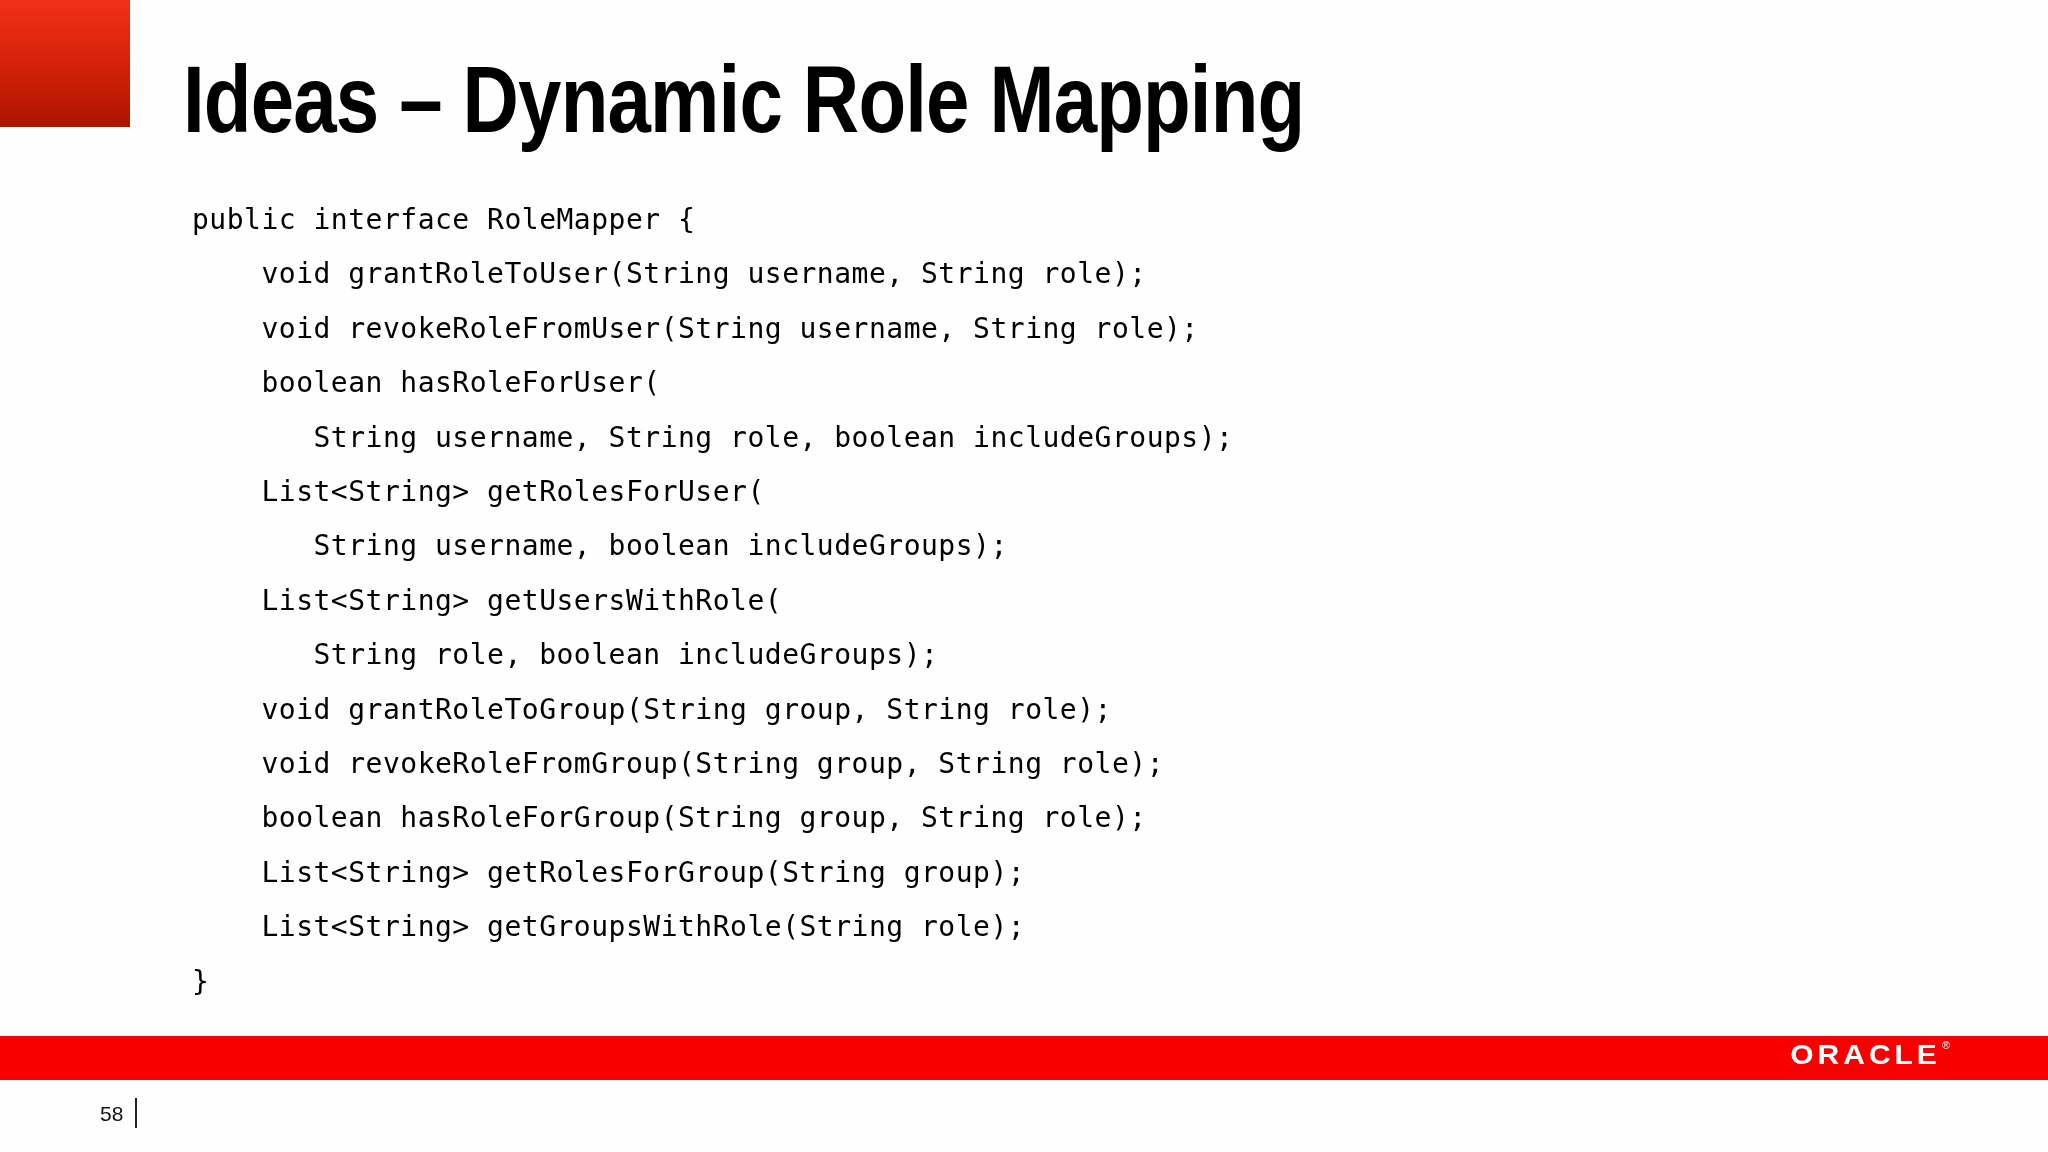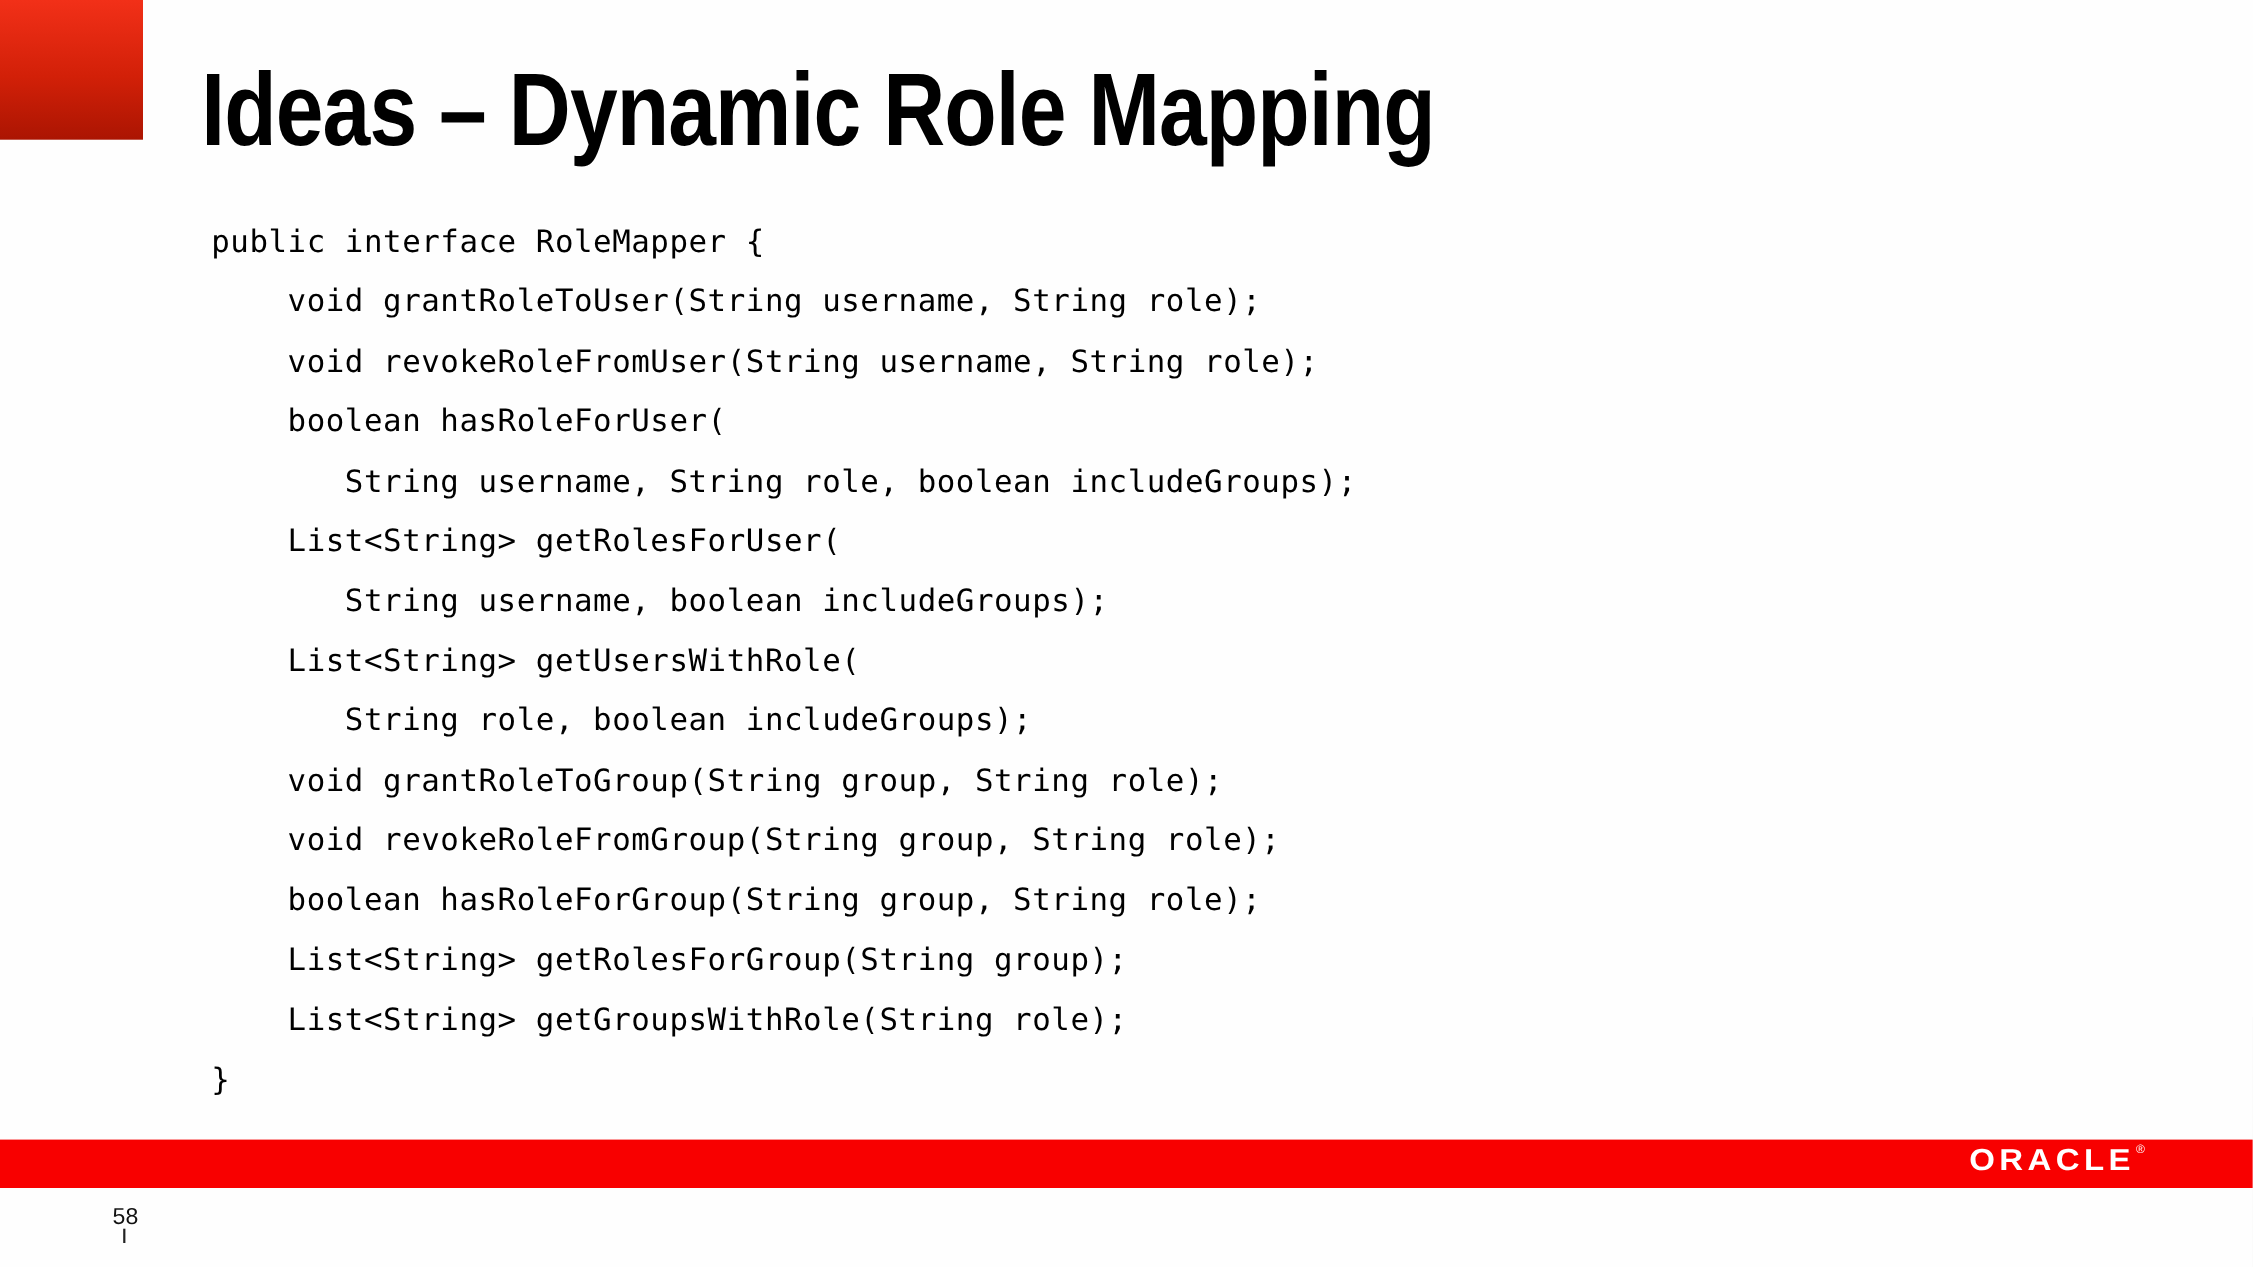--- a/index.html
+++ b/index.html
@@ -78,21 +78,20 @@
   }
 
   
   .footer {
     position: absolute;
     left: 100px; top: 1096px;
     height: 34px;
     display: flex;
     align-items: center;
     color: #111111;
-    flex-direction: column;
   }
   .page-number {
     font-size: 21px;
     line-height: 1;
   }
   .footer-divider {
     width: 2px;
     height: 30px;
     background: #222222;
     margin: 0 14px 0 12px;

